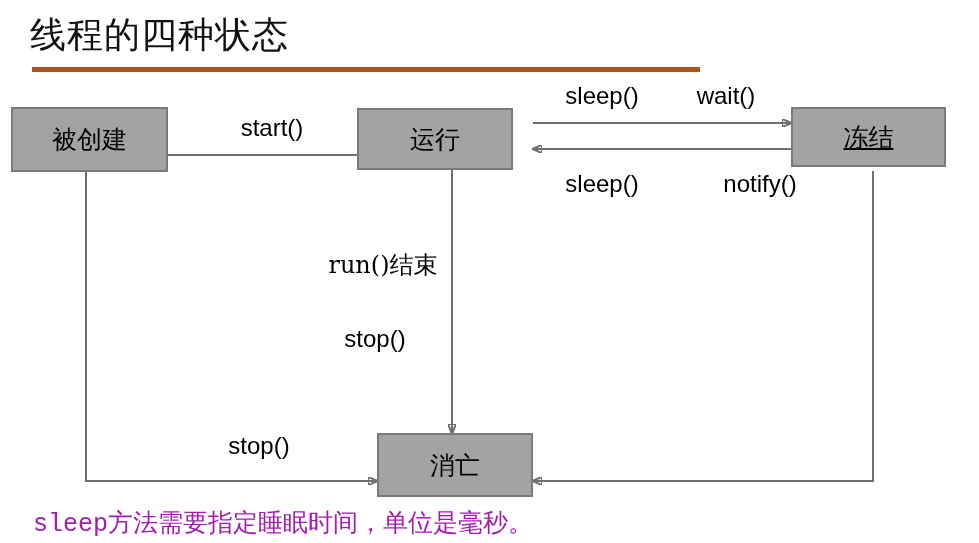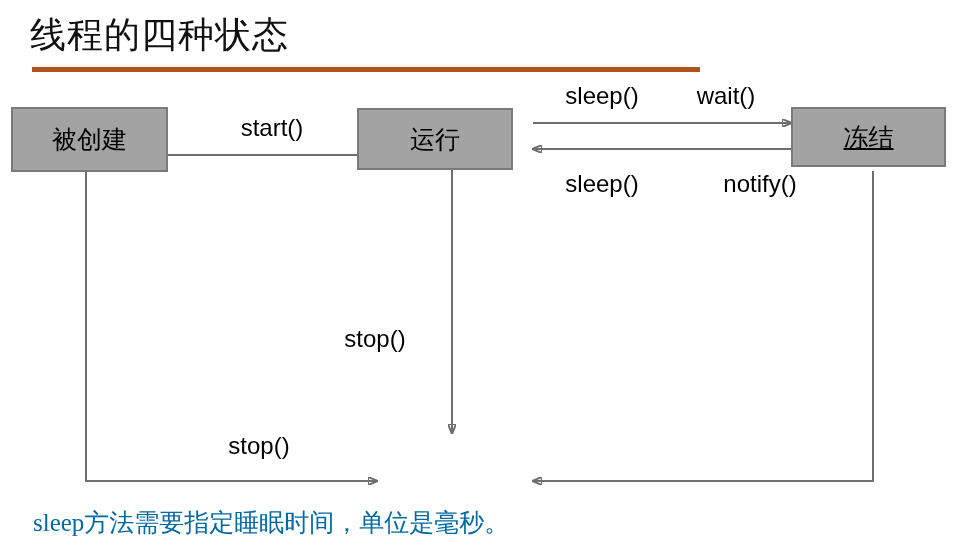--- a/index.html
+++ b/index.html
@@ -61,23 +61,23 @@
     font-size: 24px;
     color: #000000;
     white-space: nowrap;
     transform: translateX(-50%);
     z-index: 4;
   }
   .caption {
     position: absolute;
     left: 33px;
     top: 506px;
-    font-family: Liberation Serif, serif;
+    font-family: Liberation Mono, monospace;
     font-size: 25px;
-    color: #0369a1;
+    color: #a21caf;
     white-space: nowrap;
   }
   svg.wires {
     position: absolute;
     left: 0; top: 0;
     width: 979px;
     height: 543px;
     z-index: 1;
   }
   svg.wires line, svg.wires polyline, svg.wires path {
@@ -119,31 +119,35 @@
   </div>
 
   <div class="node" style="left:357px; top:108px; width:156px; height:62px;">
     <span>运行</span>
   </div>
 
   <div class="node" style="left:791px; top:107px; width:155px; height:60px;text-decoration:underline;">
     <span>冻结</span>
   </div>
 
+  <div class="node" style="left:377px; top:433px; width:156px; height:64px;">
+    <span>消亡</span>
+  </div>
 
   <div class="edge-label" style="left:272px; top:114px;">start()</div>
 
   <div class="edge-label" style="left:602px; top:82px;">sleep()</div>
 
   <div class="edge-label" style="left:726px; top:82px;">wait()</div>
 
   <div class="edge-label" style="left:602px; top:170px;">sleep()</div>
 
   <div class="edge-label" style="left:726px; top:170px;margin-left:34px;">notify()</div>
 
+  <div class="edge-label" style="left:383px; top:249px; font-family:'DejaVu Serif','Liberation Serif',serif;">run()结束</div>
 
   <div class="edge-label" style="left:375px; top:325px;">stop()</div>
 
   <div class="edge-label" style="left:259px; top:432px;">stop()</div>
 
   <div class="caption">sleep方法需要指定睡眠时间，单位是毫秒。</div>
 
 </div>
 
 </body></html>

